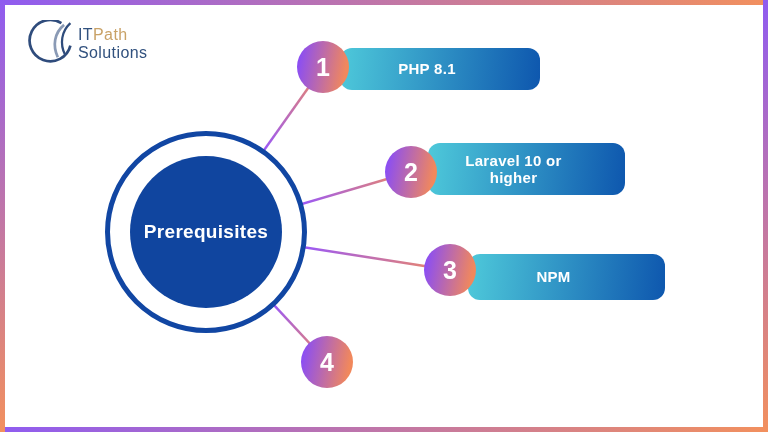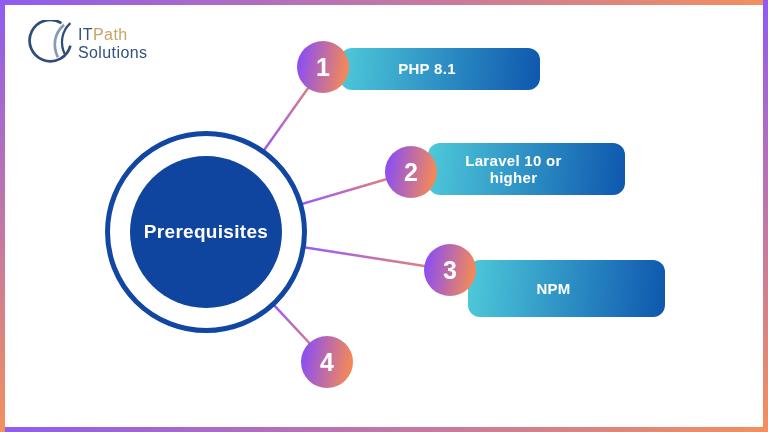--- a/index.html
+++ b/index.html
@@ -39,21 +39,21 @@
   .bar{
     position:absolute;border-radius:12px;z-index:2;
     background:linear-gradient(95deg,#4ec9da 0%,#0e57ae 100%);
     display:flex;align-items:center;justify-content:center;
     color:#ffffff;font-weight:700;font-size:15px;
     padding-right:36px;padding-left:10px;box-sizing:border-box;
     letter-spacing:0.3px;
   }
   .bar-1{left:340px;top:48px;width:200px;height:42px;}
   .bar-2{left:428px;top:143px;width:197px;height:52px;align-items:center;}
-  .bar-3{left:468px;top:260px;width:197px;height:57px;}
+  .bar-3{left:468px;top:254px;width:197px;height:46px;}
   .bar-4{left:344px;top:342px;width:198px;height:42px;}
   .bar-label{text-align:center;line-height:1.15;}
   .bar-2 .bar-label{max-width:130px;}
 
   
   .num-circle{
     position:absolute;width:52px;height:52px;border-radius:50%;z-index:3;
     background:linear-gradient(100deg,#8b4ef3 8%,#f1885c 88%);
     display:flex;align-items:center;justify-content:center;
     color:#ffffff;font-weight:700;font-size:25px;

